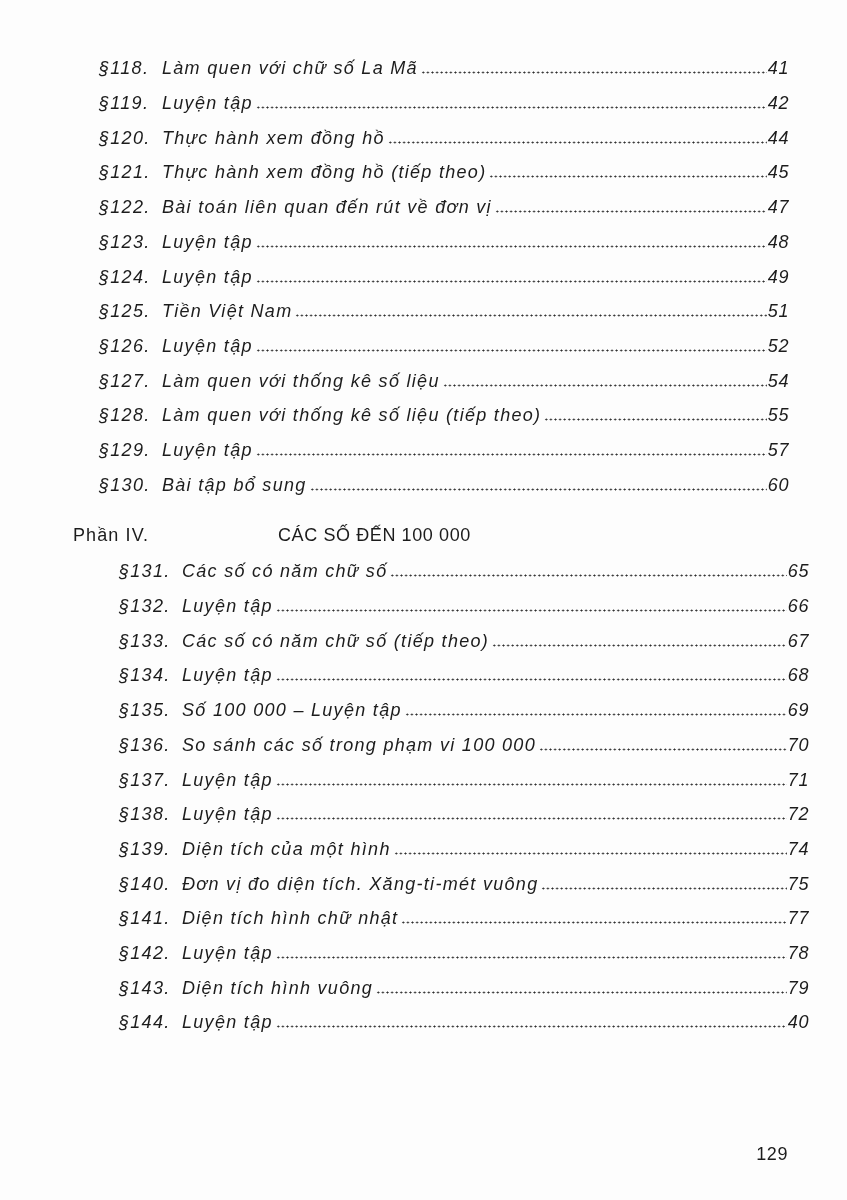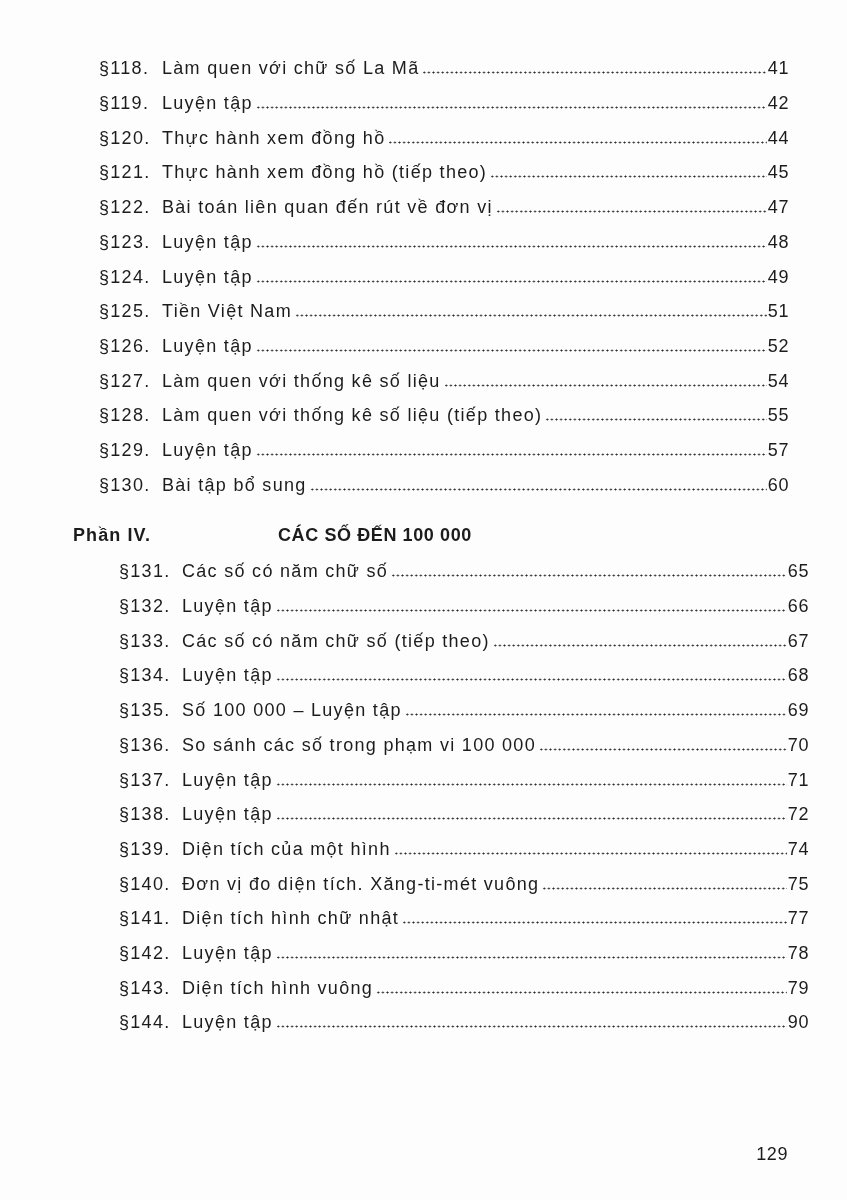--- a/index.html
+++ b/index.html
@@ -14,20 +14,21 @@
     background: #fdfdfd;
     color: #1c1c1c;
     font-family: "Liberation Sans", sans-serif;
     font-size: 18px;
     letter-spacing: 1.3px;
   }
   .group {
     position: absolute;
     left: 99px;
     width: 690px;
+    font-style: italic;
   }
   .row {
     display: flex;
     align-items: baseline;
     height: 34.7px;
     line-height: 34.7px;
     white-space: nowrap;
   }
   .num {
     flex: 0 0 63px;
@@ -51,21 +52,21 @@
     text-align: left;
     letter-spacing: 0.6px;
   }
   .part-heading {
     position: absolute;
     top: 518.4px;
     left: 0;
     width: 680px;
     height: 34.7px;
     line-height: 34.7px;
-    font-weight: bold;
+    font-weight: normal;
     letter-spacing: 1.1px;
   }
   .part-label {
     position: absolute;
     left: 73px;
     top: 0;
   }
   .part-title {
     position: absolute;
     left: 278px;
@@ -247,17 +248,17 @@
   <div class="row">
       <span class="num">§143.</span>
       <span class="title">Diện tích hình vuông</span>
       <span class="leader"></span>
       <span class="pg">79</span>
     </div>
   <div class="row">
       <span class="num">§144.</span>
       <span class="title">Luyện tập</span>
       <span class="leader"></span>
-      <span class="pg">90</span>
+      <span class="pg">40</span>
     </div>
 </div>
 
 <div class="page-number">129</div>
 
 </body></html>

